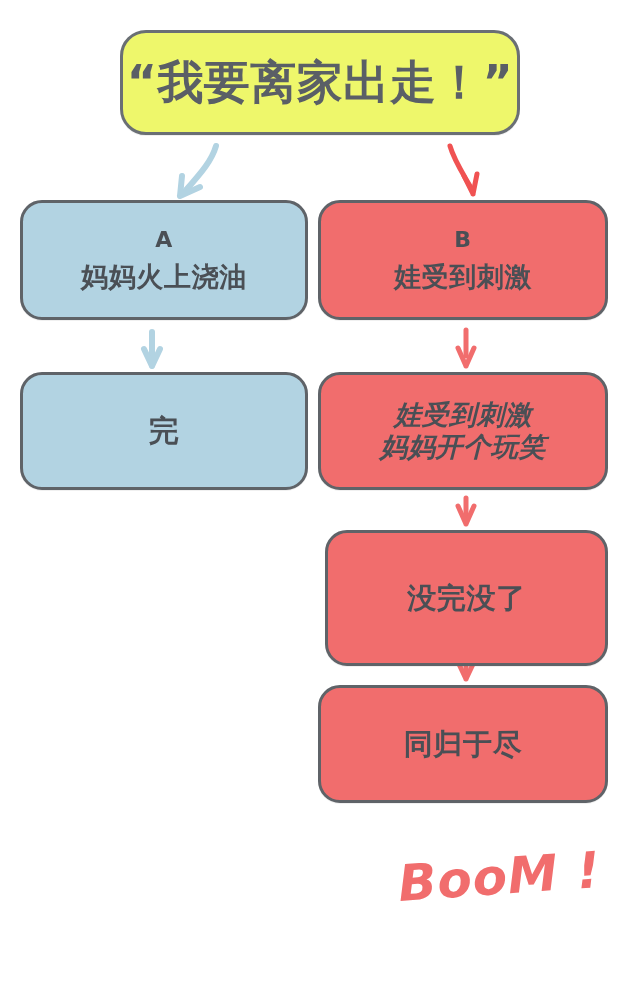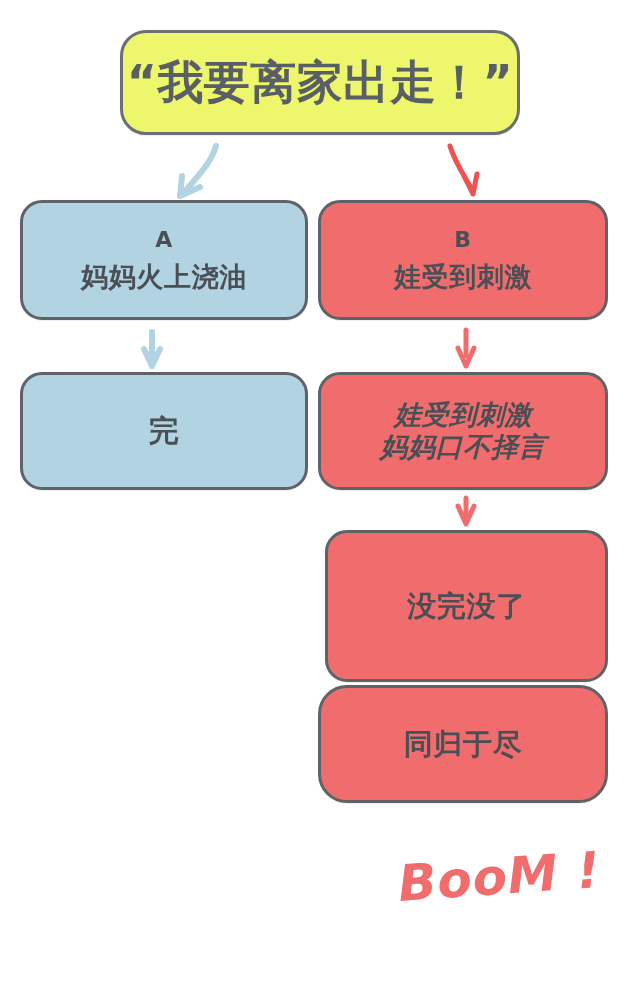--- a/index.html
+++ b/index.html
@@ -105,30 +105,30 @@
     left: 318px;  top: 372px;
     width: 290px; height: 118px; font-style: italic;
   }
   #node-b2 .node-label {
     font-size: 27px;
     font-weight: 600;
   }
 
   #node-b3 {
     left: 325px;  top: 530px;
-    width: 283px; height: 152px;
+    width: 283px; height: 136px;
   }
   #node-b3 .node-label {
     font-size: 29px;
     font-weight: 600;
   }
 
   #node-b4 {
     left: 318px;  top: 685px;
-    width: 290px; height: 118px; border-radius: 29px;
+    width: 290px; height: 118px;
   }
   #node-b4 .node-label {
     font-size: 29px;
     font-weight: 600;
   }
 
   
   #arrow-layer {
     position: absolute;
     left: 0; top: 0;
@@ -202,21 +202,21 @@
     <span class="branch-key">B</span>
     <span class="node-label">娃受到刺激</span>
   </div>
 
   <div id="node-a-end" class="node node-blue">
     <span class="node-label">完</span>
   </div>
 
   <div id="node-b2" class="node node-red">
     <span class="node-label">娃受到刺激</span>
-    <span class="node-label">妈妈口不择言</span>
+    <span class="node-label">妈妈开个玩笑</span>
   </div>
 
   <div id="node-b3" class="node node-red">
     <span class="node-label">没完没了</span>
   </div>
 
   <div id="node-b4" class="node node-red">
     <span class="node-label">同归于尽</span>
   </div>
 

